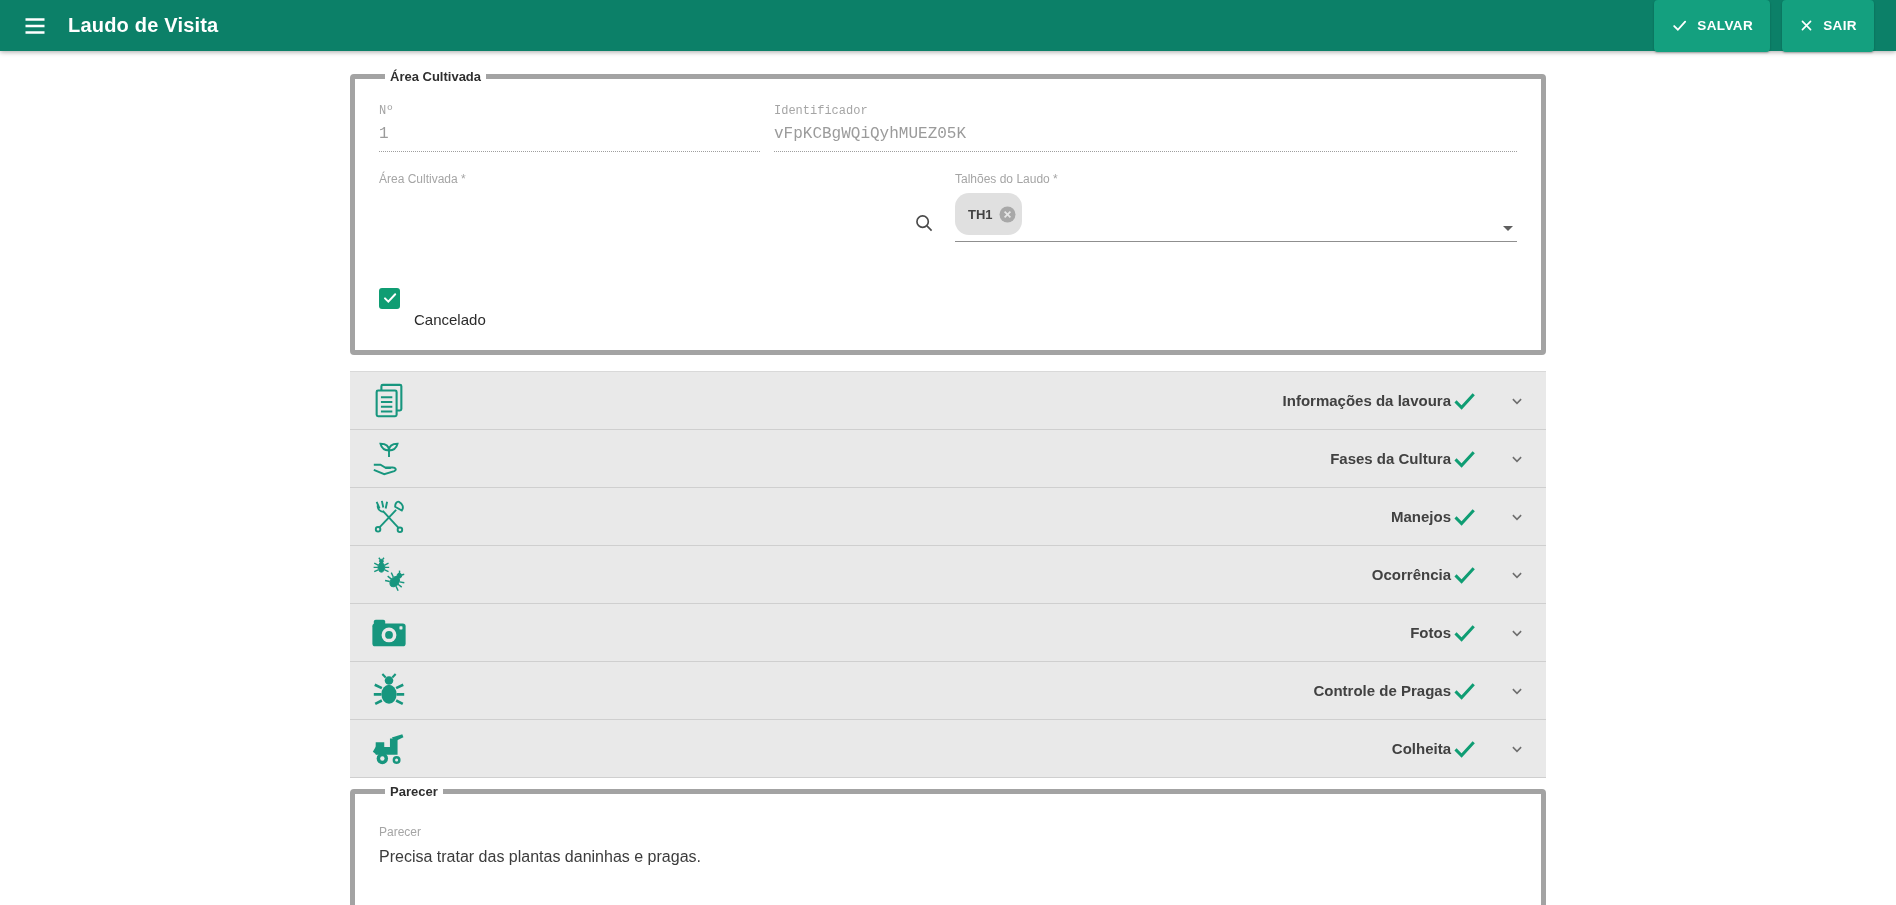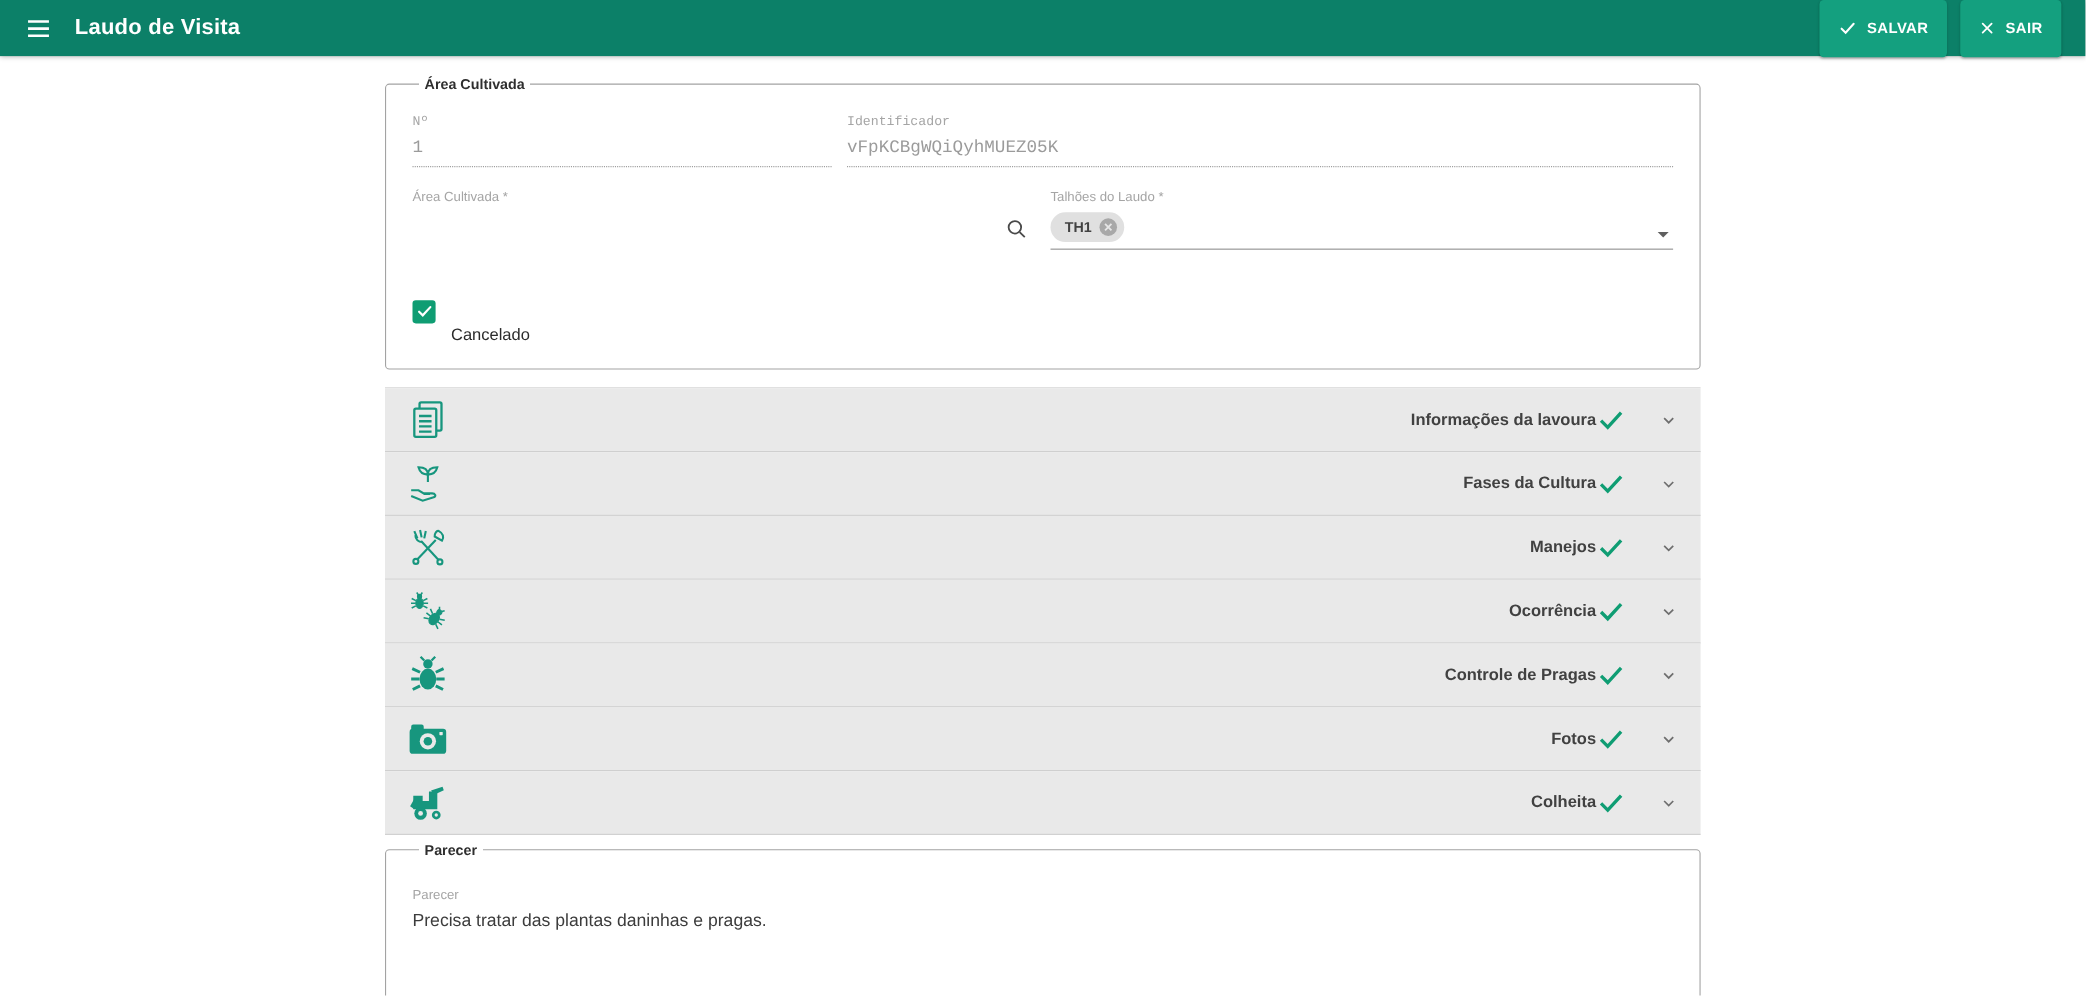--- a/index.html
+++ b/index.html
@@ -16,33 +16,33 @@
     padding:0 22px 0 20px;box-shadow:0 1px 5px rgba(0,0,0,.35);position:relative;z-index:5;}
   .hamburger{width:30px;height:30px;display:flex;align-items:center;justify-content:center;cursor:pointer;}
   .appbar-title{color:#fff;font-size:20px;font-weight:700;margin-left:18px;letter-spacing:.2px;}
   .appbar-spacer{flex:1;}
   .bar-btn{display:flex;align-items:center;gap:9px;background:var(--button-green);
     color:#fff;font-size:13.5px;font-weight:700;letter-spacing:.4px;border:none;
     border-radius:4px;height:52px;padding:0 17px;margin-left:12px;cursor:pointer;
     box-shadow:0 1px 2px rgba(0,0,0,.25);}
   
   .content{width:1196px;margin:18px auto 0;}
-  fieldset{border:1px solid #a3a3a3;border-radius:4px;padding:4px 24px 22px;background:#fff;}
+  fieldset{border:5px solid #a3a3a3;border-radius:4px;padding:4px 24px 22px;background:#fff;}
   legend{font-size:13px;font-weight:700;color:#2f2f2f;padding:0 5px;margin-left:6px;}
   .field-row{display:grid;column-gap:14px;}
   .row-1{grid-template-columns:381px 1fr;margin-top:16px;font-family:Liberation Mono, monospace;}
   .row-2{grid-template-columns:1fr 1fr;margin-top:20px;}
   .field{position:relative;}
   .field-label{font-size:12px;color:var(--label-gray);margin-bottom:7px;}
   .field-value{font-size:16px;color:var(--value-disabled);padding-bottom:8px;
     border-bottom:1px dotted #9e9e9e;min-height:19px;}
   .search-icon{position:absolute;right:6px;bottom:8px;cursor:pointer;}
   .select-line{display:flex;align-items:center;padding-bottom:6px;border-bottom:1px solid #8f8f8f;min-height:28px;position:relative;}
   .chip{display:inline-flex;align-items:center;background:var(--chip-bg);border-radius:14px;
-    height:27px;padding:0 6px 0 13px;font-size:13px;font-weight:700;color:#424242;gap:6px;}
+    height:42px;padding:0 6px 0 13px;font-size:13px;font-weight:700;color:#424242;gap:6px;}
   .chip-x{display:flex;cursor:pointer;}
   .caret{position:absolute;right:4px;bottom:10px;width:0;height:0;cursor:pointer;
     border-left:5px solid transparent;border-right:5px solid transparent;border-top:5px solid #5f5f5f;}
   .checkbox-row{display:flex;align-items:center;margin-top:26px;gap:14px;}
   .checkbox{width:21px;height:21px;border-radius:3px;background:var(--check-green);
     display:flex;align-items:center;justify-content:center;cursor:pointer;}
   .checkbox-label{font-size:15px;color:#2b2b2b;margin-top:43px;}
   
   .accordion{margin-top:16px;border-top:1px solid #d9d9d9;}
   .acc-row{height:58px;background:var(--row-bg);display:flex;align-items:center;
@@ -233,50 +233,50 @@
       <div class="acc-chevron">
         <svg width="22" height="22" viewBox="0 0 24 24">
             <path d="M7.5 10l4.5 4.5L16.5 10" stroke="#6e6e6e" stroke-width="1.7" fill="none"></path>
           </svg>
       </div>
     </div>
 
     <div class="acc-row">
       <div class="acc-icon">
         <svg width="38" height="38" viewBox="0 0 40 40">
-          <circle cx="20" cy="9" r="4.5" fill="#17967e"></circle>
-          <ellipse cx="20" cy="23.5" rx="8" ry="10" fill="#17967e"></ellipse>
-          <path d="M12.5 17L5 13.5M12 23.5H4M12.5 30l-7 3.5M27.5 17l7.5-3.5M28 23.5h8M27.5 30l7 3.5" stroke="#17967e" stroke-width="2.8" fill="none"></path>
-          <path d="M16.5 5.8L13 2.2M23.5 5.8L27 2.2" stroke="#17967e" stroke-width="2.2" fill="none"></path>
-        </svg>
-      </div>
-      <div class="acc-label">Controle de Pragas</div>
-      <div class="acc-check">
-        <svg width="27" height="27" viewBox="0 0 24 24">
-            <path d="M4 12.8l5.4 5.4L20.2 6.4" stroke="#0f9d73" stroke-width="2.7" fill="none"></path>
-          </svg>
-      </div>
-      <div class="acc-chevron">
-        <svg width="22" height="22" viewBox="0 0 24 24">
-            <path d="M7.5 10l4.5 4.5L16.5 10" stroke="#6e6e6e" stroke-width="1.7" fill="none"></path>
-          </svg>
-      </div>
-    </div>
-
-    <div class="acc-row">
-      <div class="acc-icon">
-        <svg width="38" height="38" viewBox="0 0 40 40">
           <rect x="4" y="6" width="12" height="7" rx="2" fill="#17967e"></rect>
           <rect x="2.5" y="10" width="35" height="24" rx="3" fill="#17967e"></rect>
           <circle cx="20" cy="22" r="7.8" fill="#e9e9e9"></circle>
           <circle cx="20" cy="22" r="4.1" fill="#17967e"></circle>
           <rect x="31" y="13" width="3.2" height="3.2" rx="0.6" fill="#e9e9e9"></rect>
         </svg>
       </div>
       <div class="acc-label">Fotos</div>
+      <div class="acc-check">
+        <svg width="27" height="27" viewBox="0 0 24 24">
+            <path d="M4 12.8l5.4 5.4L20.2 6.4" stroke="#0f9d73" stroke-width="2.7" fill="none"></path>
+          </svg>
+      </div>
+      <div class="acc-chevron">
+        <svg width="22" height="22" viewBox="0 0 24 24">
+            <path d="M7.5 10l4.5 4.5L16.5 10" stroke="#6e6e6e" stroke-width="1.7" fill="none"></path>
+          </svg>
+      </div>
+    </div>
+
+    <div class="acc-row">
+      <div class="acc-icon">
+        <svg width="38" height="38" viewBox="0 0 40 40">
+          <circle cx="20" cy="9" r="4.5" fill="#17967e"></circle>
+          <ellipse cx="20" cy="23.5" rx="8" ry="10" fill="#17967e"></ellipse>
+          <path d="M12.5 17L5 13.5M12 23.5H4M12.5 30l-7 3.5M27.5 17l7.5-3.5M28 23.5h8M27.5 30l7 3.5" stroke="#17967e" stroke-width="2.8" fill="none"></path>
+          <path d="M16.5 5.8L13 2.2M23.5 5.8L27 2.2" stroke="#17967e" stroke-width="2.2" fill="none"></path>
+        </svg>
+      </div>
+      <div class="acc-label">Controle de Pragas</div>
       <div class="acc-check">
         <svg width="27" height="27" viewBox="0 0 24 24">
             <path d="M4 12.8l5.4 5.4L20.2 6.4" stroke="#0f9d73" stroke-width="2.7" fill="none"></path>
           </svg>
       </div>
       <div class="acc-chevron">
         <svg width="22" height="22" viewBox="0 0 24 24">
             <path d="M7.5 10l4.5 4.5L16.5 10" stroke="#6e6e6e" stroke-width="1.7" fill="none"></path>
           </svg>
       </div>

